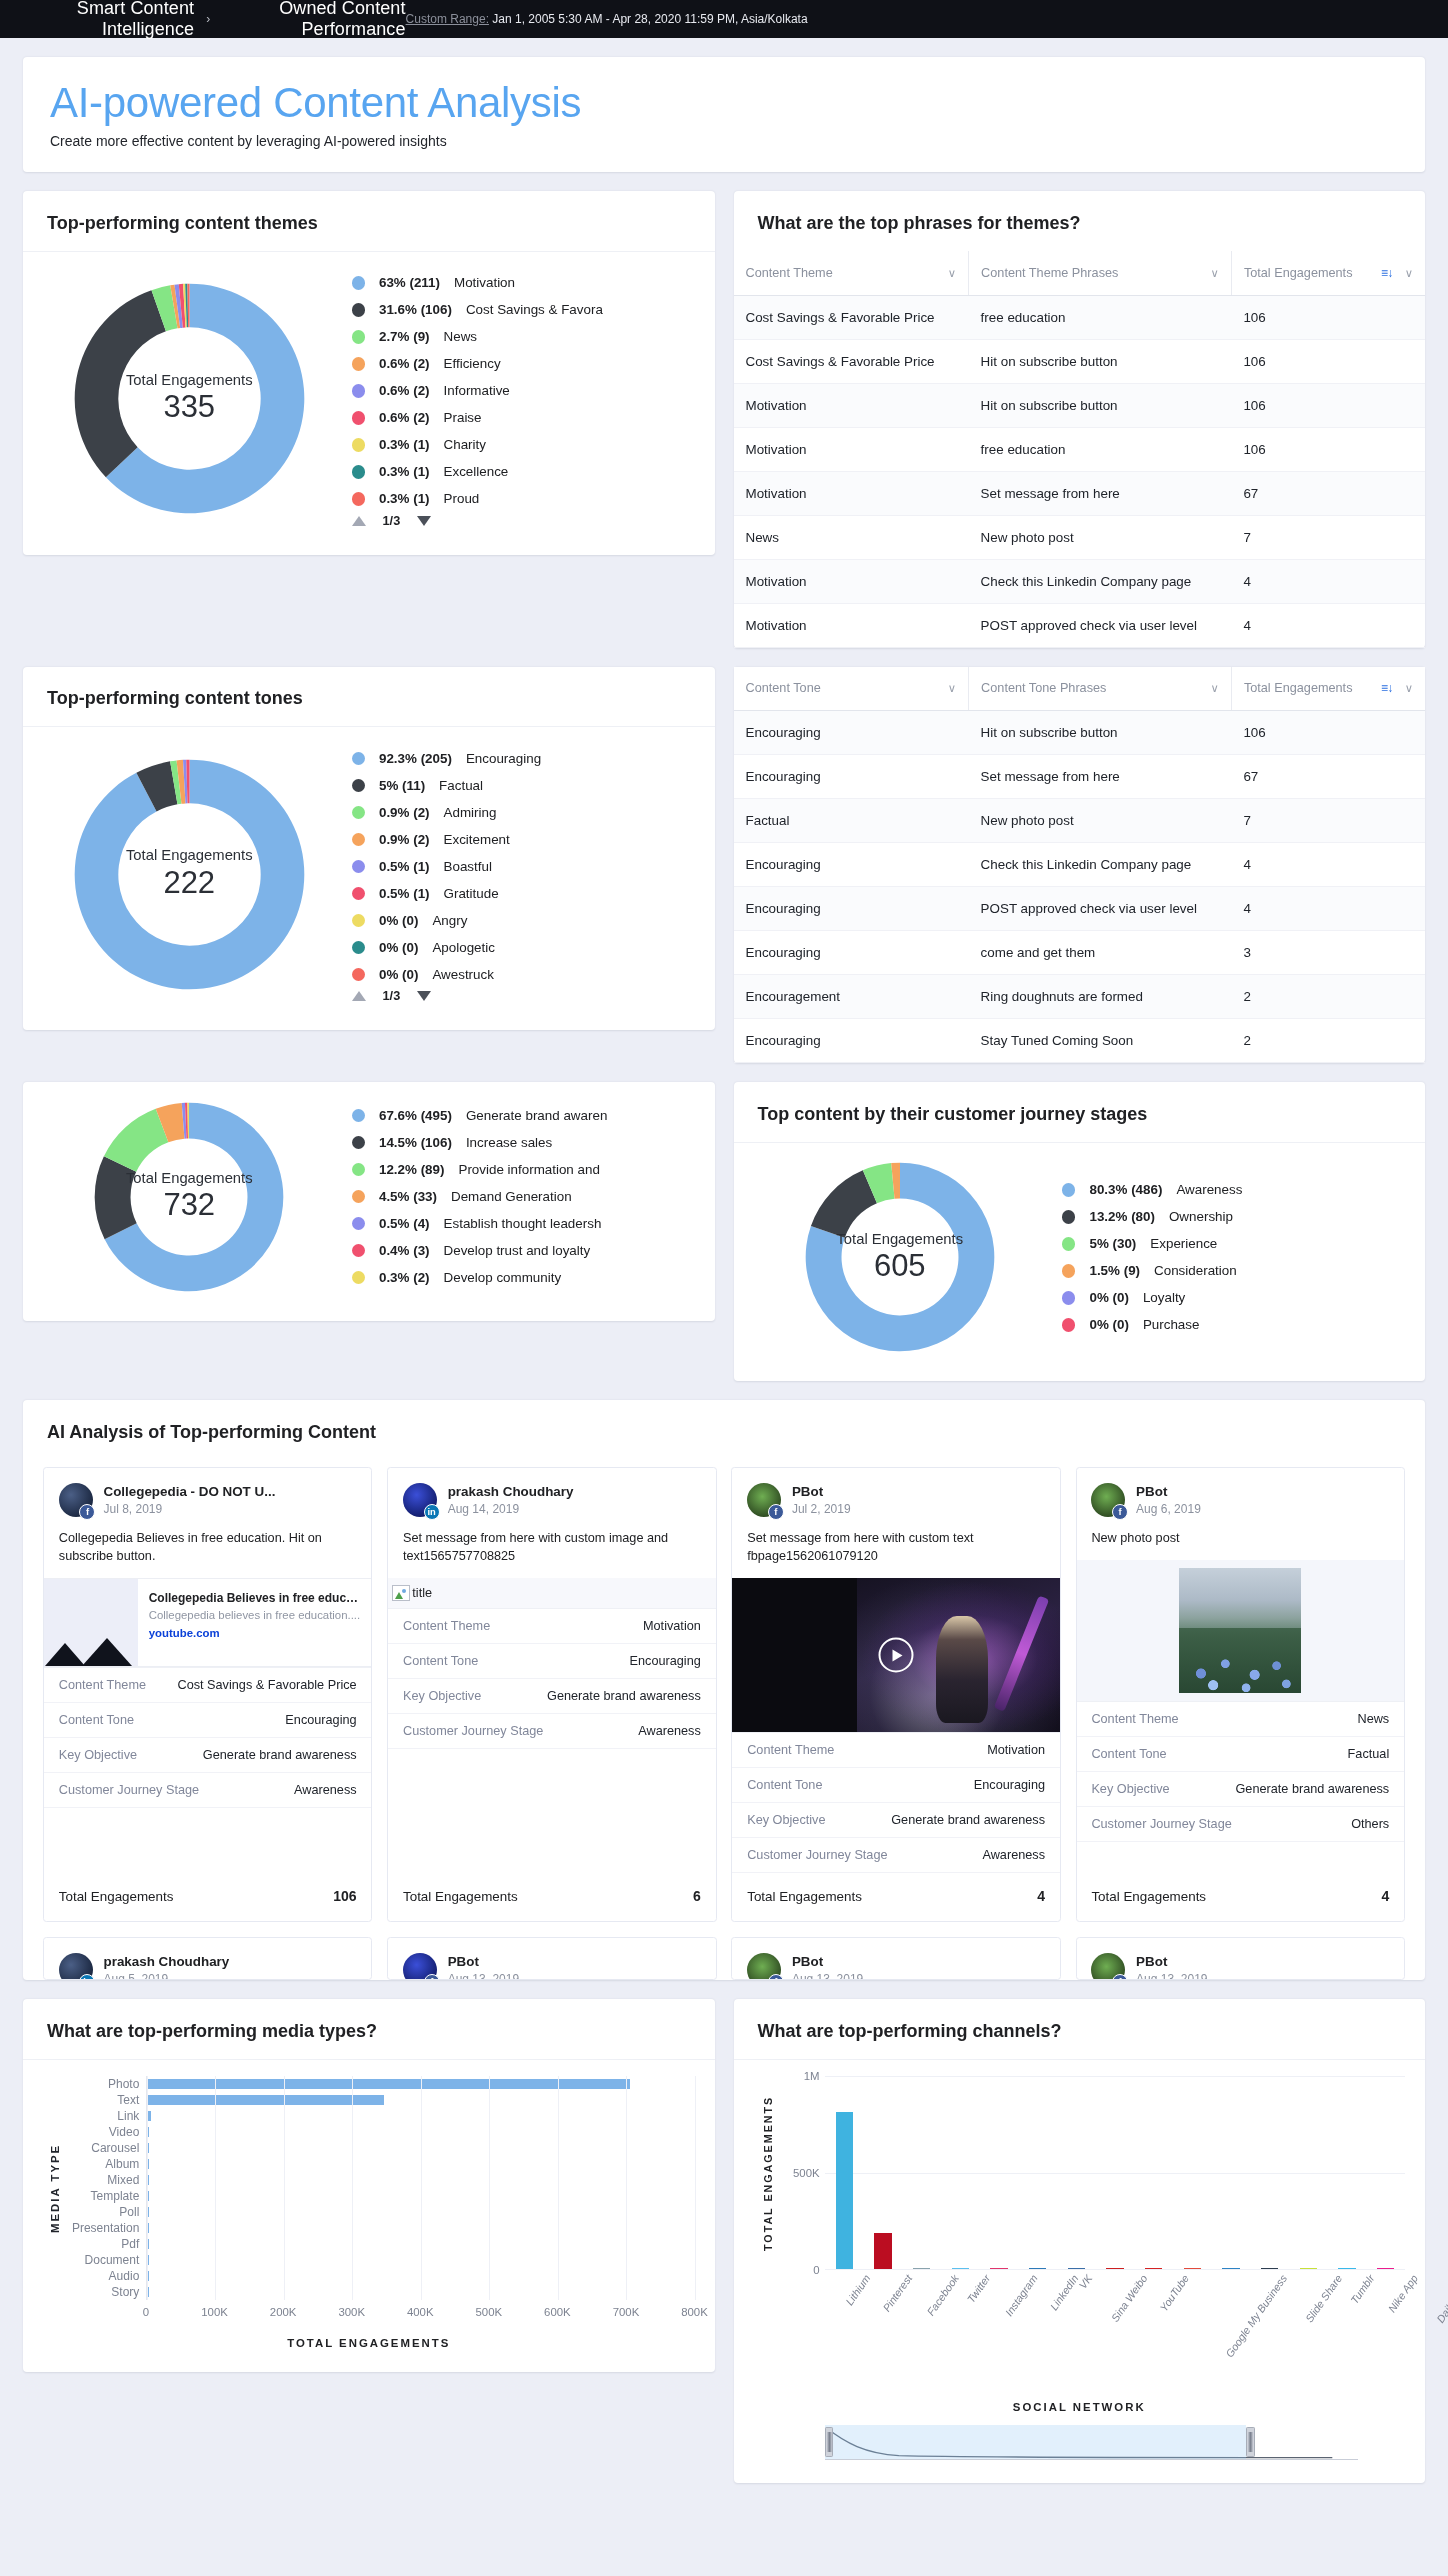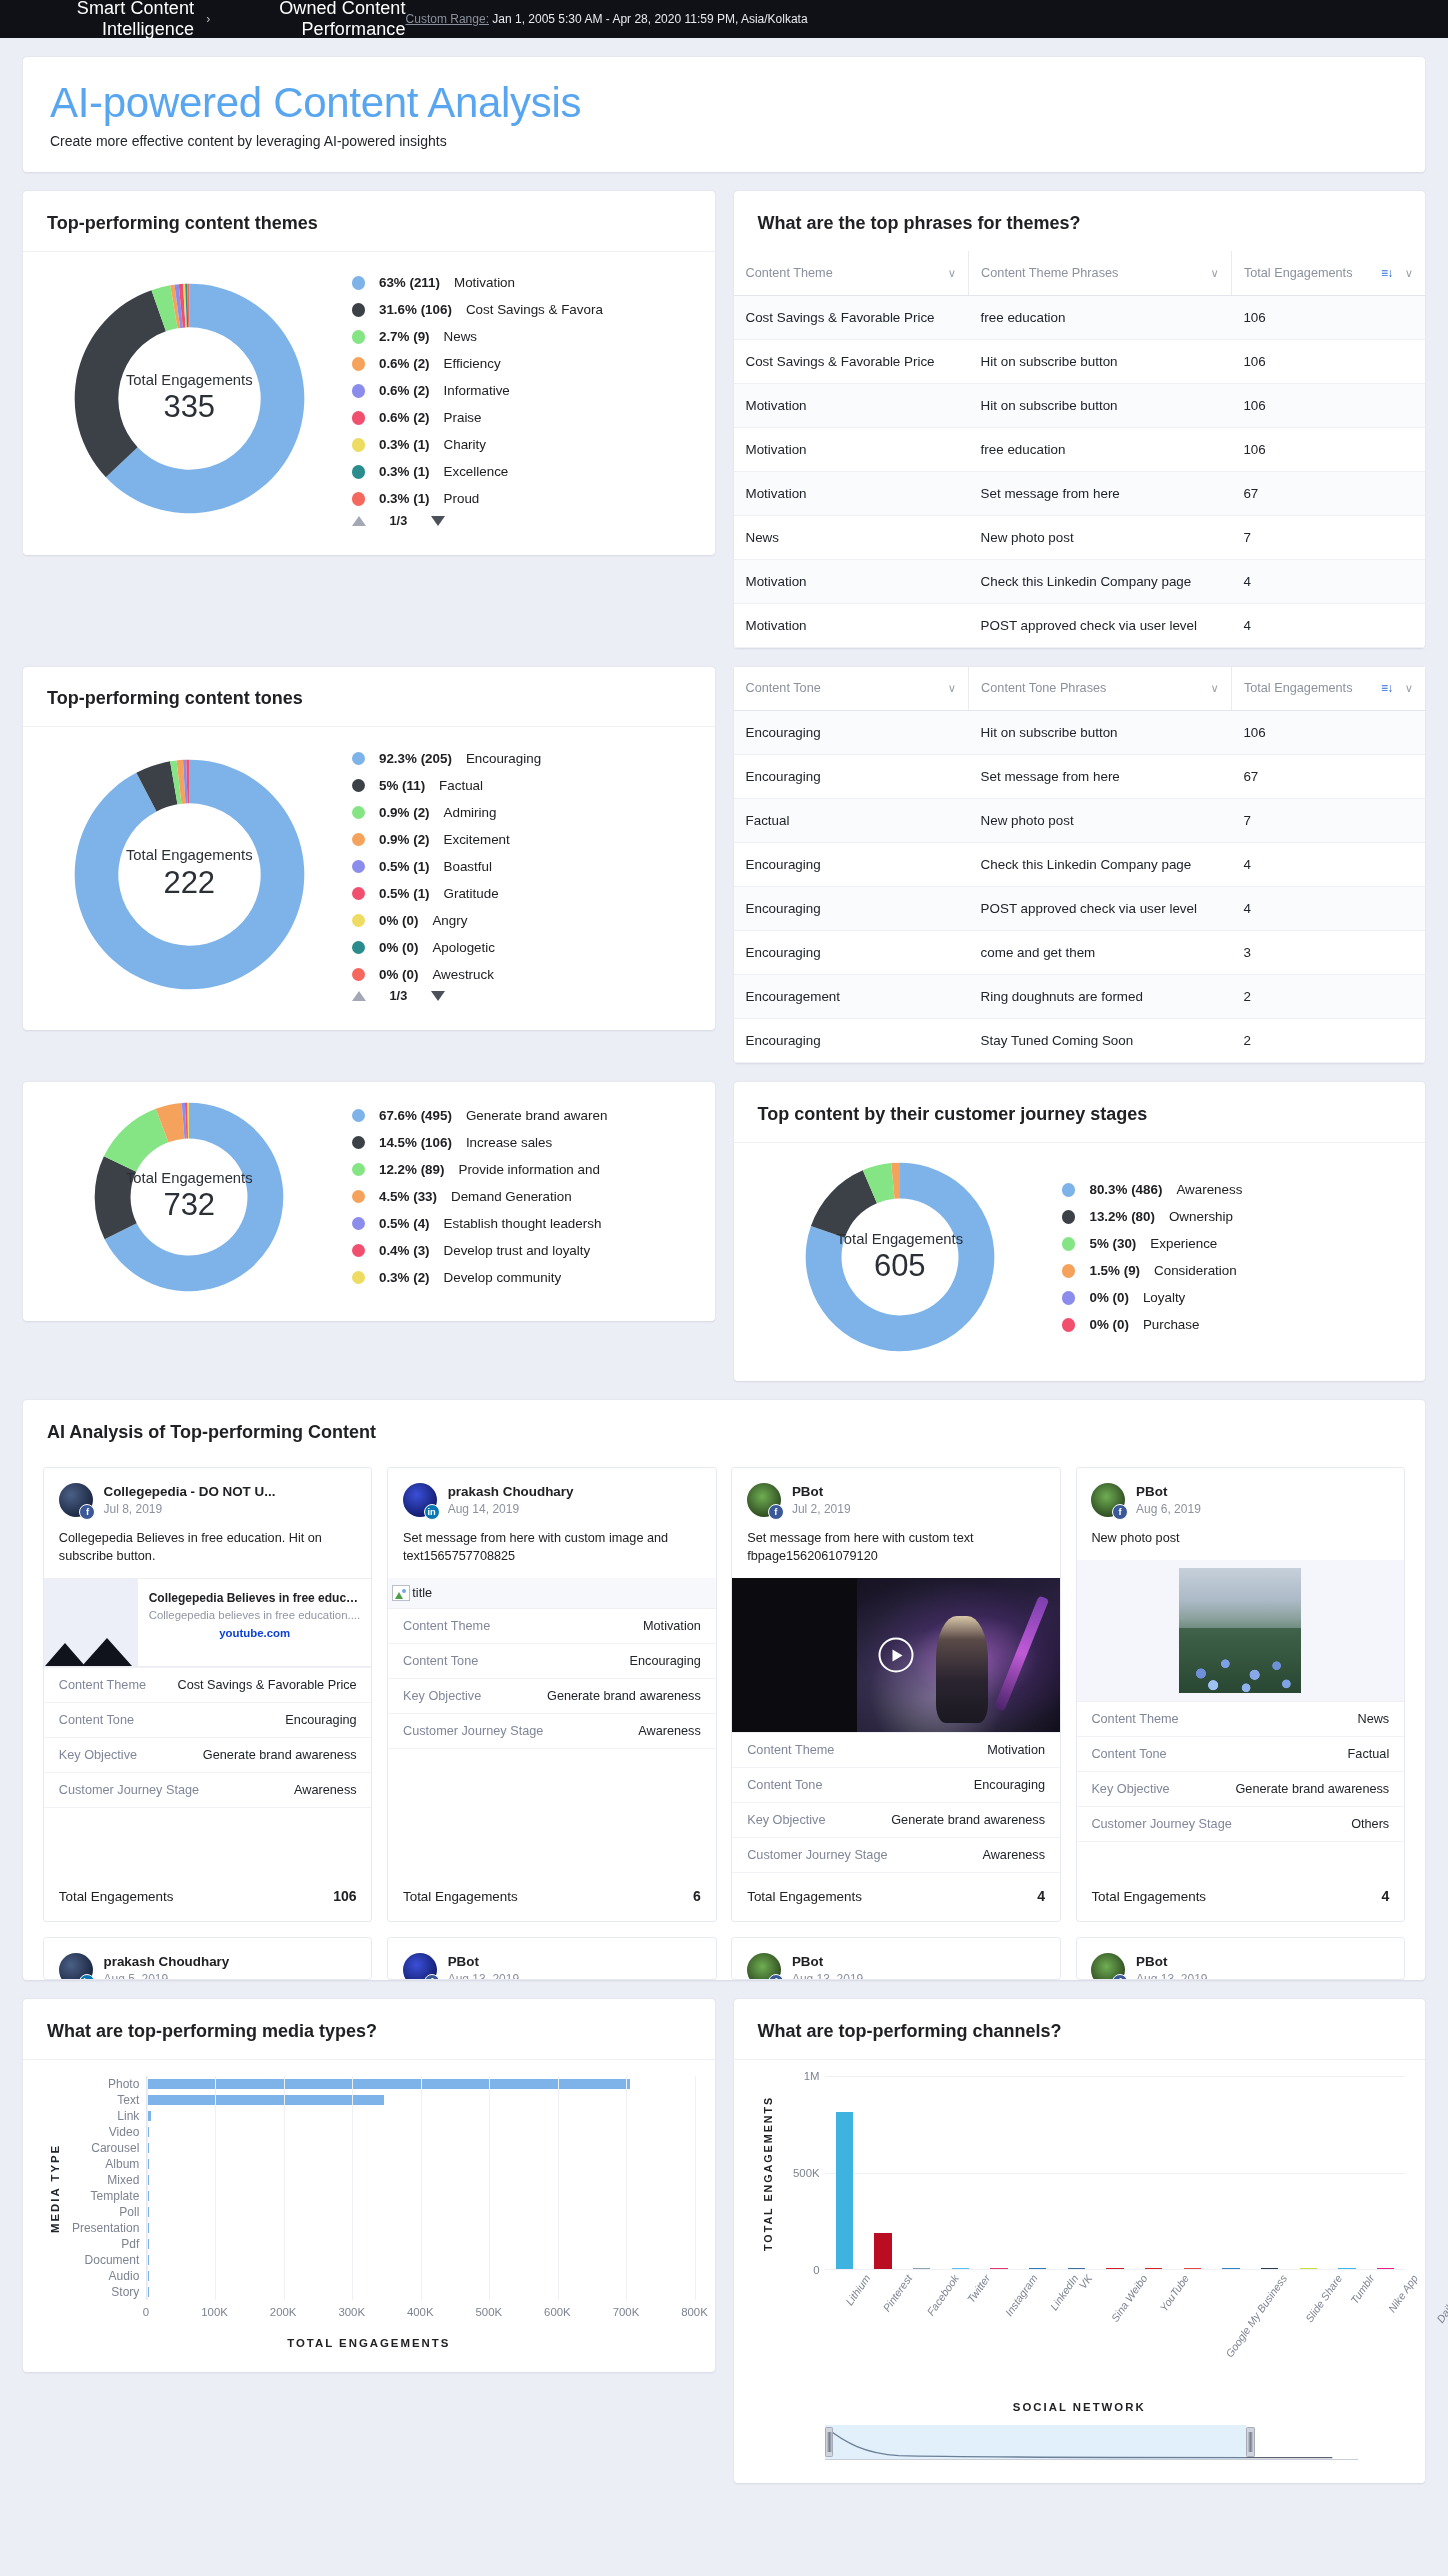--- a/index.html
+++ b/index.html
@@ -81,21 +81,21 @@
   .legend { width: 54%; padding-left: 9.4px; position: relative; overflow: hidden; }
   .legend-item {
     display: flex; align-items: center;
     gap: 14px; height: 27px;
     font-size: 13.4px; white-space: nowrap;
   }
   .legend-dot { width: 13.4px; height: 13.4px; border-radius: 50%; flex: none; }
   .legend-item b { font-weight: bold; }
   .legend-item span.nm { font-weight: normal; }
   .legend-pager {
-    display: flex; align-items: center; gap: 24px;
+    display: flex; align-items: center; gap: 17px;
     font-size: 12.7px; font-weight: bold; margin-top: 1.3px;
   }
   .tri-up { width: 0; height: 0; border-left: 7.4px solid transparent; border-right: 7.4px solid transparent; border-bottom: 10.7px solid #a3a8b4; }
   .tri-down { width: 0; height: 0; border-left: 7.4px solid transparent; border-right: 7.4px solid transparent; border-top: 10.7px solid #4b5059; }
 
   
   table { width: 100%; border-collapse: collapse; }
   thead th {
     text-align: left;
     font-size: 12.7px;
@@ -156,21 +156,21 @@
   .lnk-thumb .m1, .lnk-thumb .m2 {
     position: absolute; bottom: 0; width: 0; height: 0;
     border-left: 25.5px solid transparent; border-right: 25.5px solid transparent;
     border-bottom: 28px solid #10131c;
   }
   .lnk-thumb .m1 { left: 1.3px; border-left-width: 20px; border-right-width: 20px; border-bottom-width: 23px;}
   .lnk-thumb .m2 { left: 38px; }
   .lnk-txt { padding: 12px 10.7px; min-width: 0; }
   .lnk-title { font-size: 12px; font-weight: bold; white-space: nowrap; overflow: hidden; text-overflow: ellipsis; }
   .lnk-desc { font-size: 11.4px; color: #9096a3; margin-top: 4px; white-space: nowrap; overflow: hidden; text-overflow: ellipsis; }
-  .lnk-dom { font-size: 11.4px; color: #0b41d8; font-weight: bold; margin-top: 5.4px; text-align: center; }
+  .lnk-dom { font-size: 11.4px; color: #0b41d8; font-weight: bold; margin-top: 5.4px; }
 
   .broken-img { display: flex; align-items: center; gap: 2.7px; padding: 6.7px 4px; background: #f7f8fc; font-size: 12.7px; }
   .broken-ic {
     width: 17.4px; height: 16px; border: 0.7px solid #b9bec9; background: #fff;
     position: relative; flex: none;
   }
   .broken-ic::before { content:""; position:absolute; left:2px; bottom:1.3px; width:0;height:0;
     border-left:4.7px solid transparent;border-right:4.7px solid transparent;border-bottom:7.4px solid #4e9f4a; }
   .broken-ic::after { content:""; position:absolute; right:2.7px; top:2.7px; width:4px;height:4px;border-radius:50%;background:#6fa9e0; }
 

